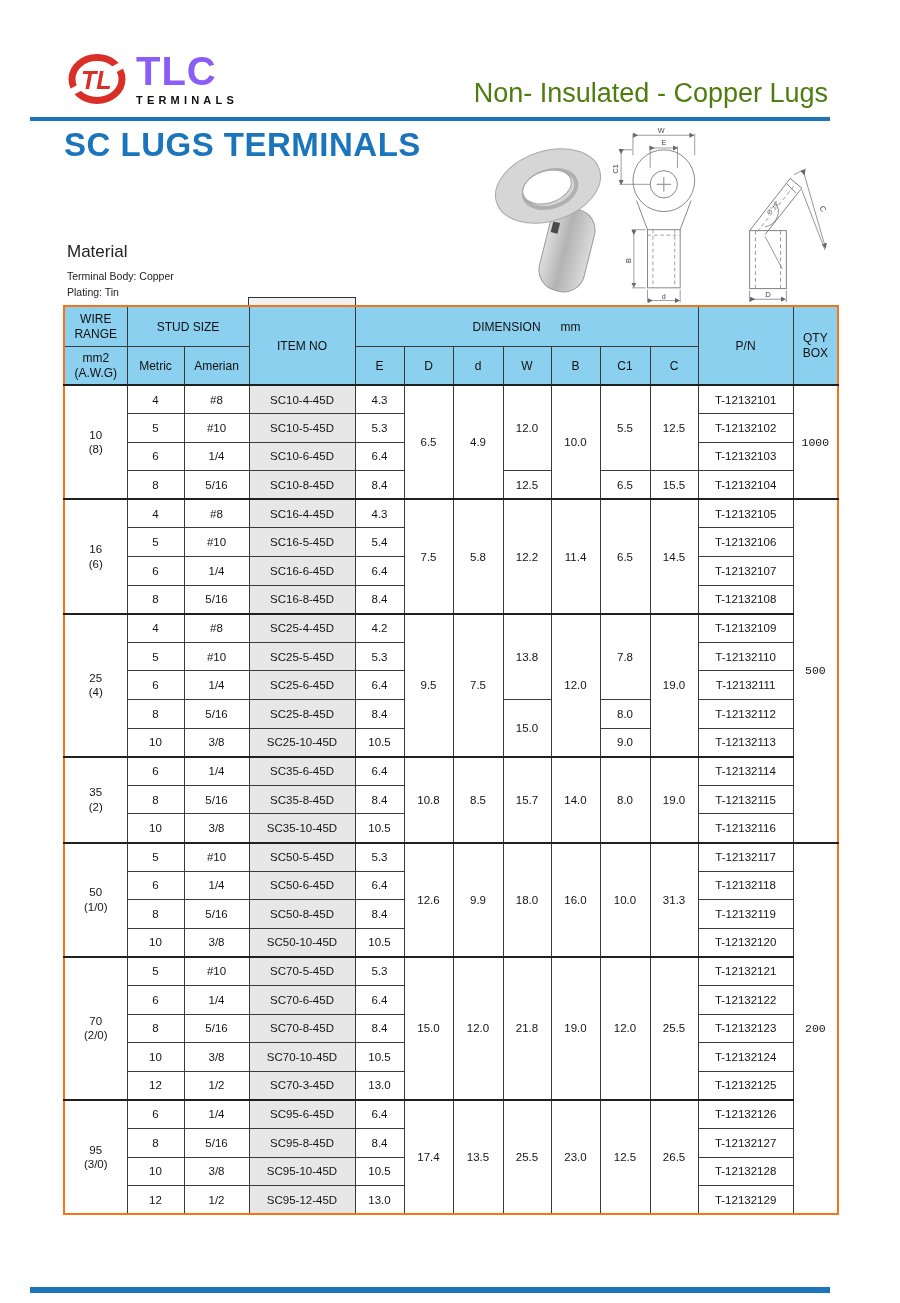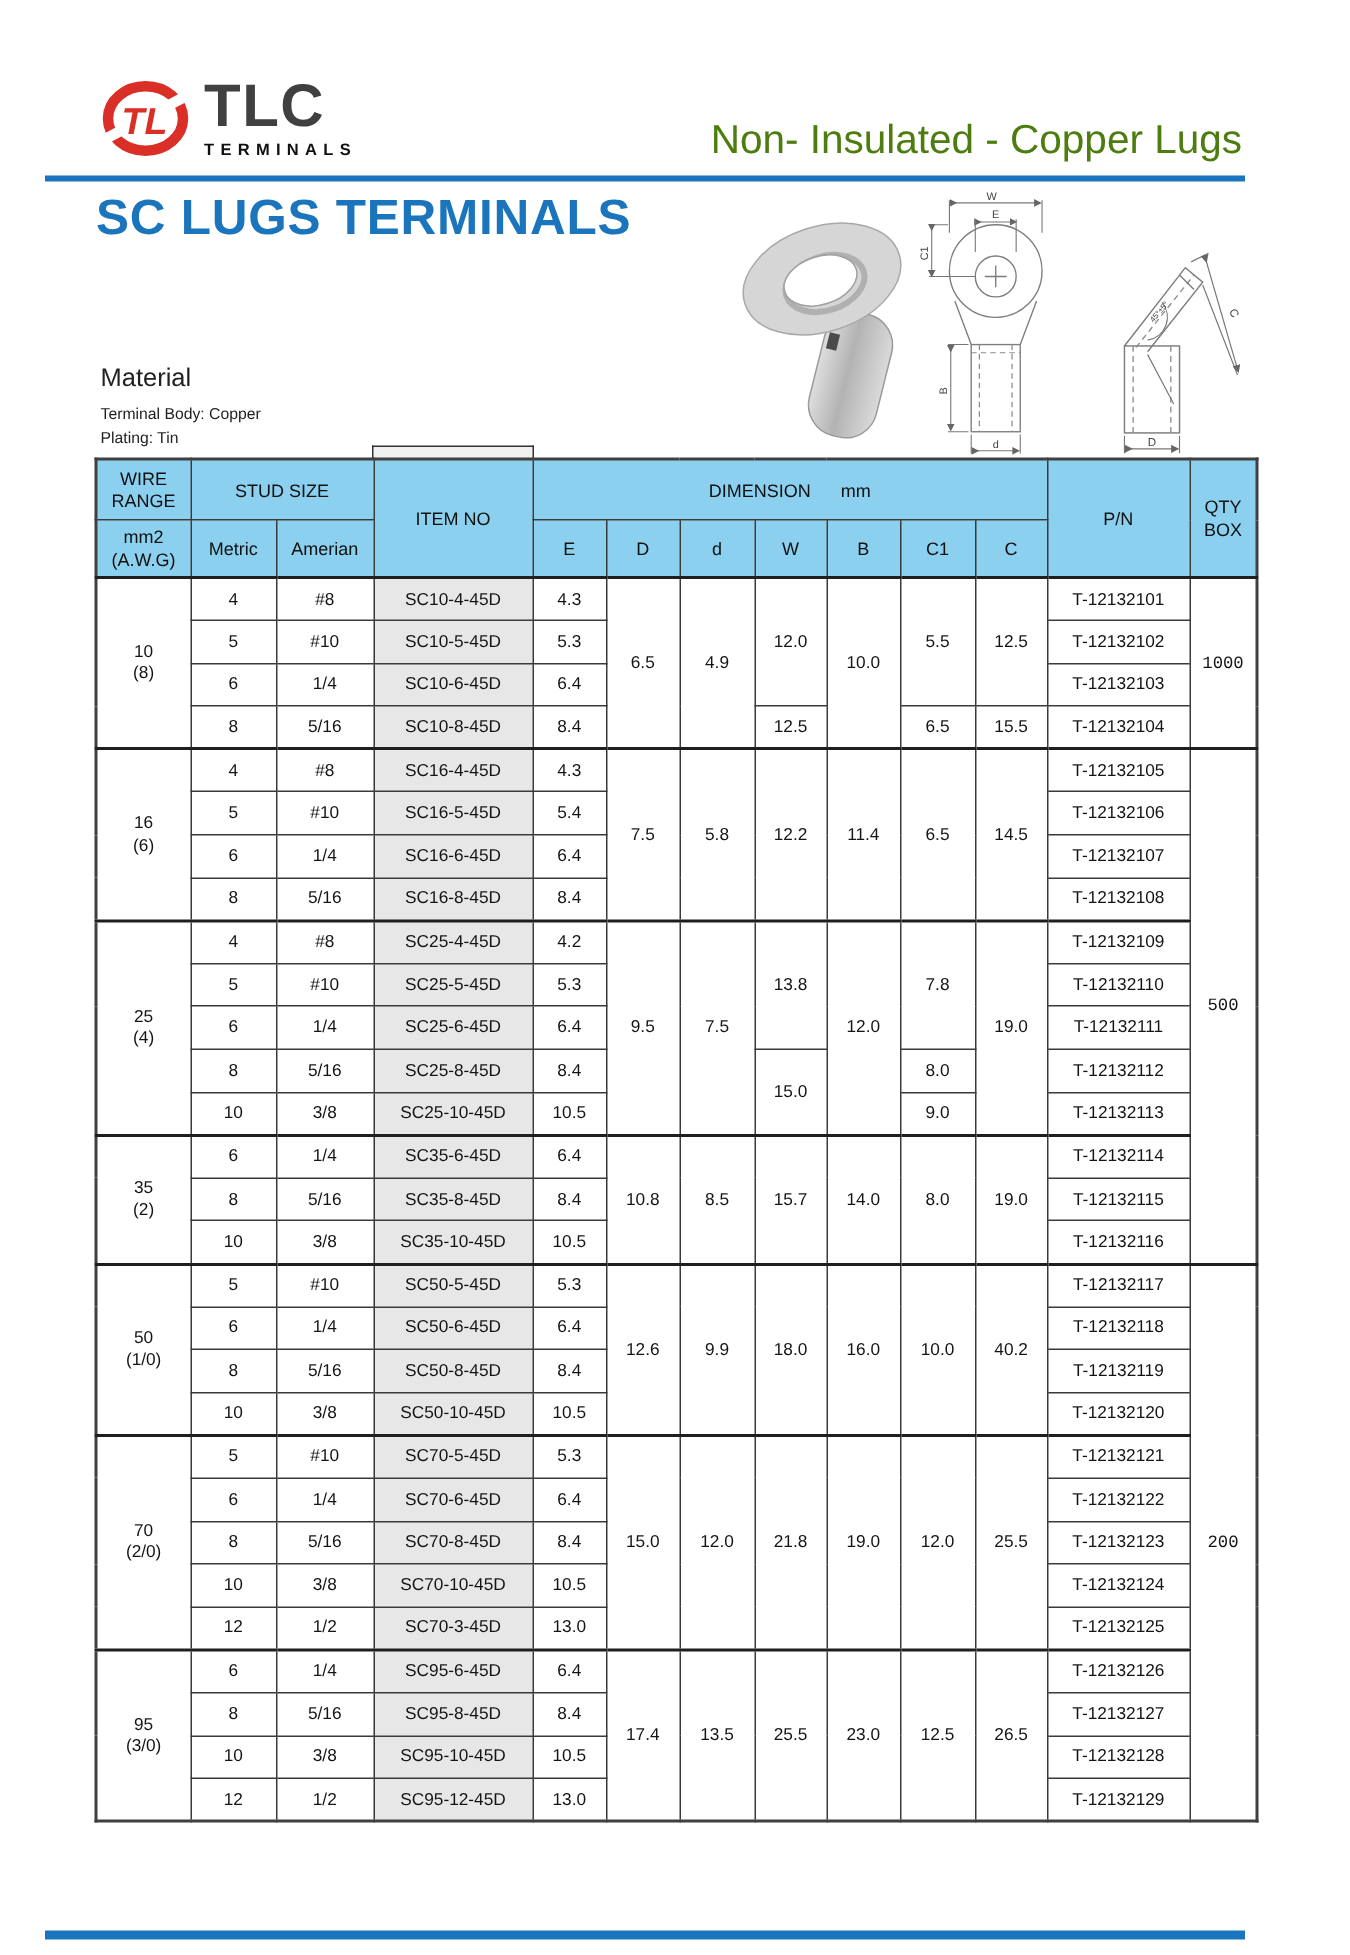--- a/index.html
+++ b/index.html
@@ -2,40 +2,40 @@
 <html><head>
 <meta charset="utf-8">
 <style>
   html,body{margin:0;padding:0;background:#ffffff;}
   body{width:900px;height:1303px;position:relative;overflow:hidden;
        font-family:"Liberation Sans",sans-serif;color:#111;}
 
   
   .logo-block{position:absolute;left:68px;top:52px;display:flex;align-items:center;gap:10px;}
   .logo-text{display:flex;flex-direction:column;}
-  .brand{font-size:40px;font-weight:bold;letter-spacing:1px;color:#404040;line-height:0.95;}
+  .brand{font-size:40px;font-weight:bold;letter-spacing:1px;color:#8b5cf6;line-height:0.95;}
   .brand-sub{font-size:11px;font-weight:bold;letter-spacing:4.2px;color:#101010;margin-top:4px;}
   .product-family{position:absolute;right:72px;top:78px;font-size:27px;color:#4d7c0f;}
   .top-rule{position:absolute;left:30px;top:117px;width:800px;height:4px;background:#1b75bc;}
   .page-title{position:absolute;left:64px;top:126px;margin:0;font-size:33px;font-weight:bold;color:#1b75bc;letter-spacing:0.5px;}
 
   
   .fig{position:absolute;}
   .fig-photo{left:486px;top:138px;}
   .fig-front{left:612px;top:128px;}
   .fig-side{left:736px;top:134px;}
 
   
   .material{position:absolute;left:67px;top:242px;}
   .material h2{margin:0 0 7px 0;font-size:17px;font-weight:normal;color:#222;}
   .material p{margin:0;font-size:10.5px;line-height:1.5;color:#222;}
 
   
   .spec-table{position:absolute;left:63px;top:305px;width:774px;
-              border-collapse:collapse;table-layout:fixed;border:2px solid #404040;padding-left:24px;}
+              border-collapse:collapse;table-layout:fixed;border:2px solid #f97316;padding-left:24px;}
   .spec-table th,.spec-table td{border:1px solid #3a3a3a;text-align:center;vertical-align:middle;padding:0;}
   .spec-table thead th{background:#8bd0ef;font-weight:normal;font-size:12px;color:#101010;}
   .spec-table thead tr.h1 th{height:39px;}
   .spec-table thead tr.h2 th{height:37px;}
   .spec-table thead{border-bottom:2px solid #1f1f1f;}
   .spec-table tbody tr{height:28.6px;}
   .spec-table tbody td{font-size:11.5px;color:#141414;}
   .item-cell{background:#e7e7e7;}
   .block-start td{border-top:2px solid #1f1f1f;}
   .qty-cell{border-top:2px solid #1f1f1f;font-family:Liberation Mono, monospace;}
@@ -354,21 +354,21 @@
 (1/0)</td>
         <td>5</td>
         <td>#10</td>
         <td class="item-cell">SC50-5-45D</td>
         <td>5.3</td>
         <td rowspan="4">12.6</td>
         <td rowspan="4">9.9</td>
         <td rowspan="4">18.0</td>
         <td rowspan="4">16.0</td>
         <td rowspan="4">10.0</td>
-        <td rowspan="4">40.2</td>
+        <td rowspan="4">31.3</td>
         <td>T-12132117</td>
         <td rowspan="13" class="qty-cell">200</td>
       </tr>
       <tr>
         <td>6</td>
         <td>1/4</td>
         <td class="item-cell">SC50-6-45D</td>
         <td>6.4</td>
         <td>T-12132118</td>
       </tr>

